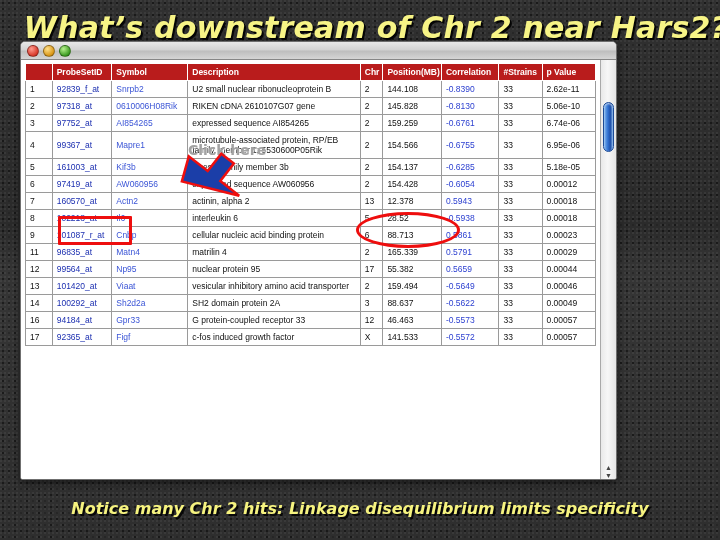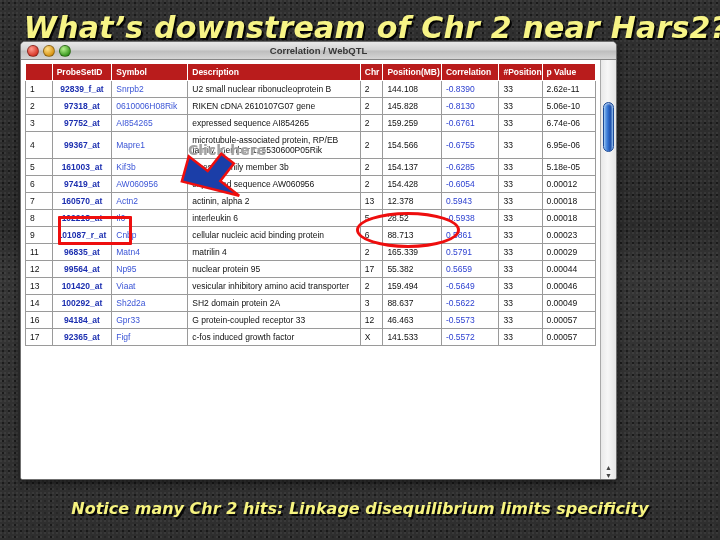--- a/index.html
+++ b/index.html
@@ -92,21 +92,21 @@
     border:1px solid #ffffff;
     white-space:nowrap;
   }
   table.results td{
     border:1px solid #9a9a9a;
     padding:3px 4px;
     vertical-align:middle;
     background:#fff;
   }
   td.idx{text-align:left;color:#111;}
-  td.pid{font-weight:bold;color:#1c2fb0;text-align:center;}
+  td.pid{font-weight:normal;color:#1c2fb0;}
   td.sym{color:#3b55d6;}
   td.desc{color:#111;line-height:1.18;margin-left:23px;}
   td.chr{color:#111;}
   td.pos{color:#111;}
   td.corr{color:#2b3fd0;}
   td.strains{color:#111;}
   td.pval{color:#111;}
 
   
   col.c-idx{width:26px;}
@@ -167,21 +167,20 @@
   <div class="slide-title">What’s downstream of Chr 2 near Hars2?</div>
 </div>
 
 <div class="window">
   <div class="titlebar">
     <div class="lights">
       <span class="light close"></span>
       <span class="light min"></span>
       <span class="light max"></span>
     </div>
-    <div class="win-title">Correlation / WebQTL</div>
   </div>
 
   <div class="content">
     <div class="table-area">
       <table class="results">
         <colgroup>
           <col class="c-idx">
             <col class="c-pid">
             <col class="c-sym">
             <col class="c-desc">
@@ -193,21 +192,21 @@
         </colgroup>
         <thead>
           <tr>
             <th></th>
             <th>ProbeSetID</th>
             <th>Symbol</th>
             <th>Description</th>
             <th>Chr</th>
             <th>Position(MB)</th>
             <th>Correlation</th>
-            <th>#Position</th>
+            <th>#Strains</th>
             <th>p Value</th>
           </tr>
         </thead>
         <tbody>
             <tr>
               <td class="idx">1</td>
               <td class="pid">92839_f_at</td>
               <td class="sym">Snrpb2</td>
               <td class="desc">U2 small nuclear ribonucleoprotein B</td>
               <td class="chr">2</td>

